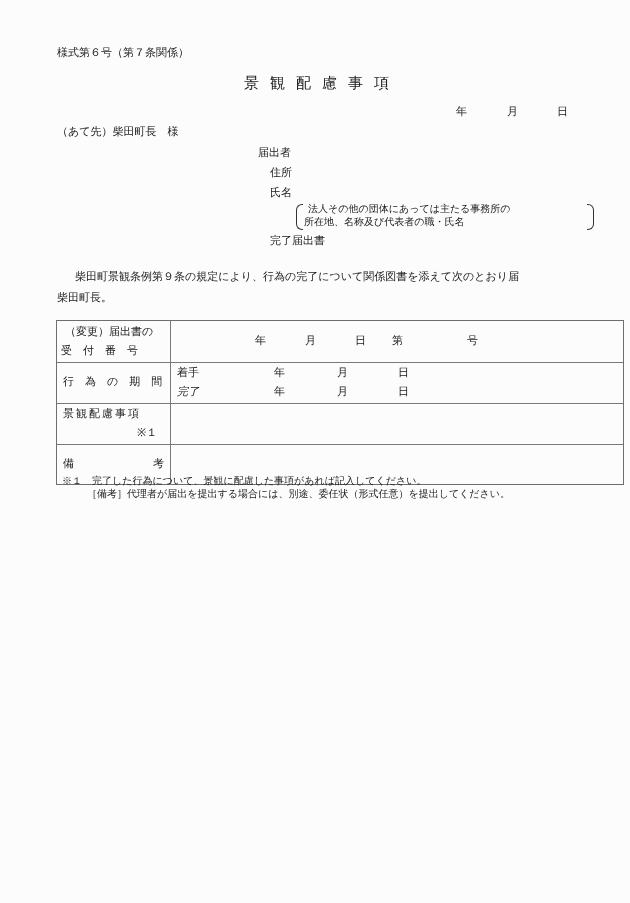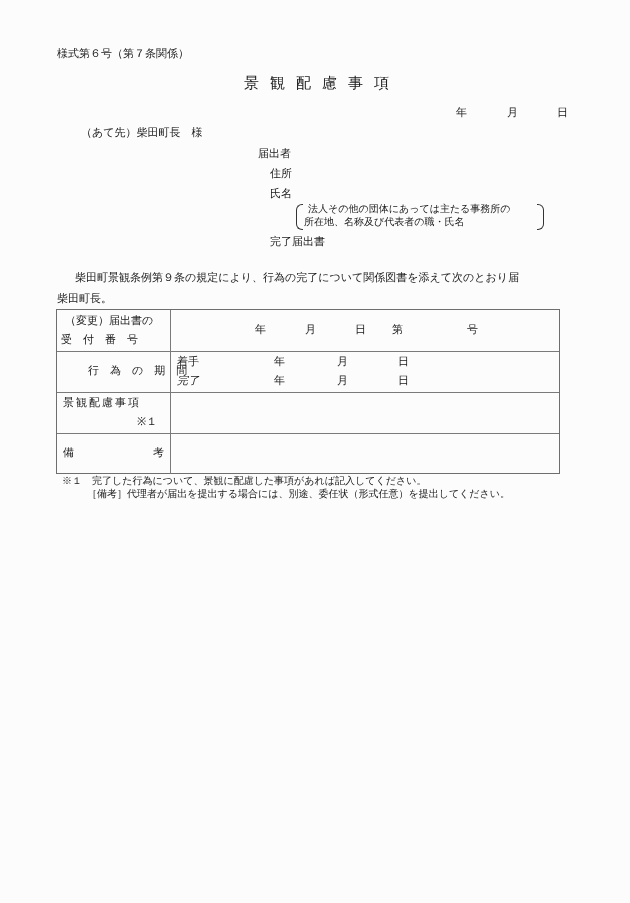--- a/index.html
+++ b/index.html
@@ -9,36 +9,36 @@
     body {
       width: 630px;
       height: 903px;
       background: #fcfcfc;
       position: relative;
       overflow: hidden;
       font-family: "DejaVu Serif", "Liberation Serif", serif;
       color: #1a1a1a;
     }
     .abs { position: absolute; white-space: nowrap; }
-    .t11 { font-size: 11px; line-height: 14px; font-family: Liberation Serif, serif; }
+    .t11 { font-size: 11px; line-height: 14px; }
     .t10 { font-size: 10px; line-height: 12px; }
 
     #form-number { left: 57px; top: 46px; }
     #doc-title { left: 244px; top: 73px; font-size: 15px; line-height: 20px; letter-spacing: 11px; }
 
     .date-char { top: 105px; }
-    #addressee { left: 57px; top: 125px; margin-left: 24px; }
+    #addressee { left: 57px; top: 125px; }
 
     #notifier-label { left: 258px; top: 146px; }
     #address-label { left: 270px; top: 166px; }
     #name-label { left: 270px; top: 186px; }
 
     #corp-note {
       left: 296px; top: 203px;
-      width: 248px; height: 26px;
+      width: 298px; height: 26px;
     }
     #corp-note .br-left, #corp-note .br-right {
       position: absolute; top: 1px;
       width: 6px; height: 24px;
       border: 1px solid #333;
     }
     #corp-note .br-left {
       left: 0; border-right: none;
       border-radius: 6px 0 0 6px;
     }
@@ -49,22 +49,22 @@
     #corp-note .line1 { position: absolute; left: 12px; top: 0px; }
     #corp-note .line2 { position: absolute; left: 8px; top: 13px; }
 
     #phone-label { left: 270px; top: 234px; }
 
     #body-text-1 { left: 75px; top: 270px; }
     #body-text-2 { left: 57px; top: 291px; }
 
     #main-table {
       position: absolute;
-      left: 56px; top: 309px;
-      width: 504px; height: 165px;
+      left: 56px; top: 320px;
+      width: 568px; height: 165px;
       border: 1.5px solid #6e6e6e;
       box-sizing: border-box;
     }
     .row {
       position: absolute; left: 0; right: 0;
       border-bottom: 1px solid #7a7a7a;
     }
     .row:last-child { border-bottom: none; }
     .col-div {
       position: absolute; left: 113px; top: 0; bottom: 0;
@@ -114,21 +114,21 @@
       <span class="cell-text" style="left:198px; top:13px;">年</span>
       <span class="cell-text" style="left:248px; top:13px;">月</span>
       <span class="cell-text" style="left:298px; top:13px;">日</span>
       <span class="cell-text" style="left:335px; top:13px;">第</span>
       <span class="cell-text" style="left:410px; top:13px;">号</span>
       <div style="position:absolute; left:114px; right:0; top:0; bottom:0;"></div>
     </div>
 
     <div class="row" style="top:41px; height:41px;">
       <div class="col-div"></div>
-      <span class="cell-text" style="left:6px; top:13px;margin-left:25px;">行　為　の　期　間</span>
+      <span class="cell-text" style="left:6px; top:13px;">行　為　の　期　間</span>
       <span class="cell-text" style="left:120px; top:4px;">着手</span>
       <span class="cell-text" style="left:217px; top:4px;">年</span>
       <span class="cell-text" style="left:280px; top:4px;">月</span>
       <span class="cell-text" style="left:341px; top:4px;">日</span>
       <span class="cell-text" style="left:120px; top:23px;font-style:italic;">完了</span>
       <span class="cell-text" style="left:217px; top:23px;">年</span>
       <span class="cell-text" style="left:280px; top:23px;">月</span>
       <span class="cell-text" style="left:341px; top:23px;">日</span>
       <div style="position:absolute; left:114px; right:0; top:0; bottom:0;"></div>
     </div>

